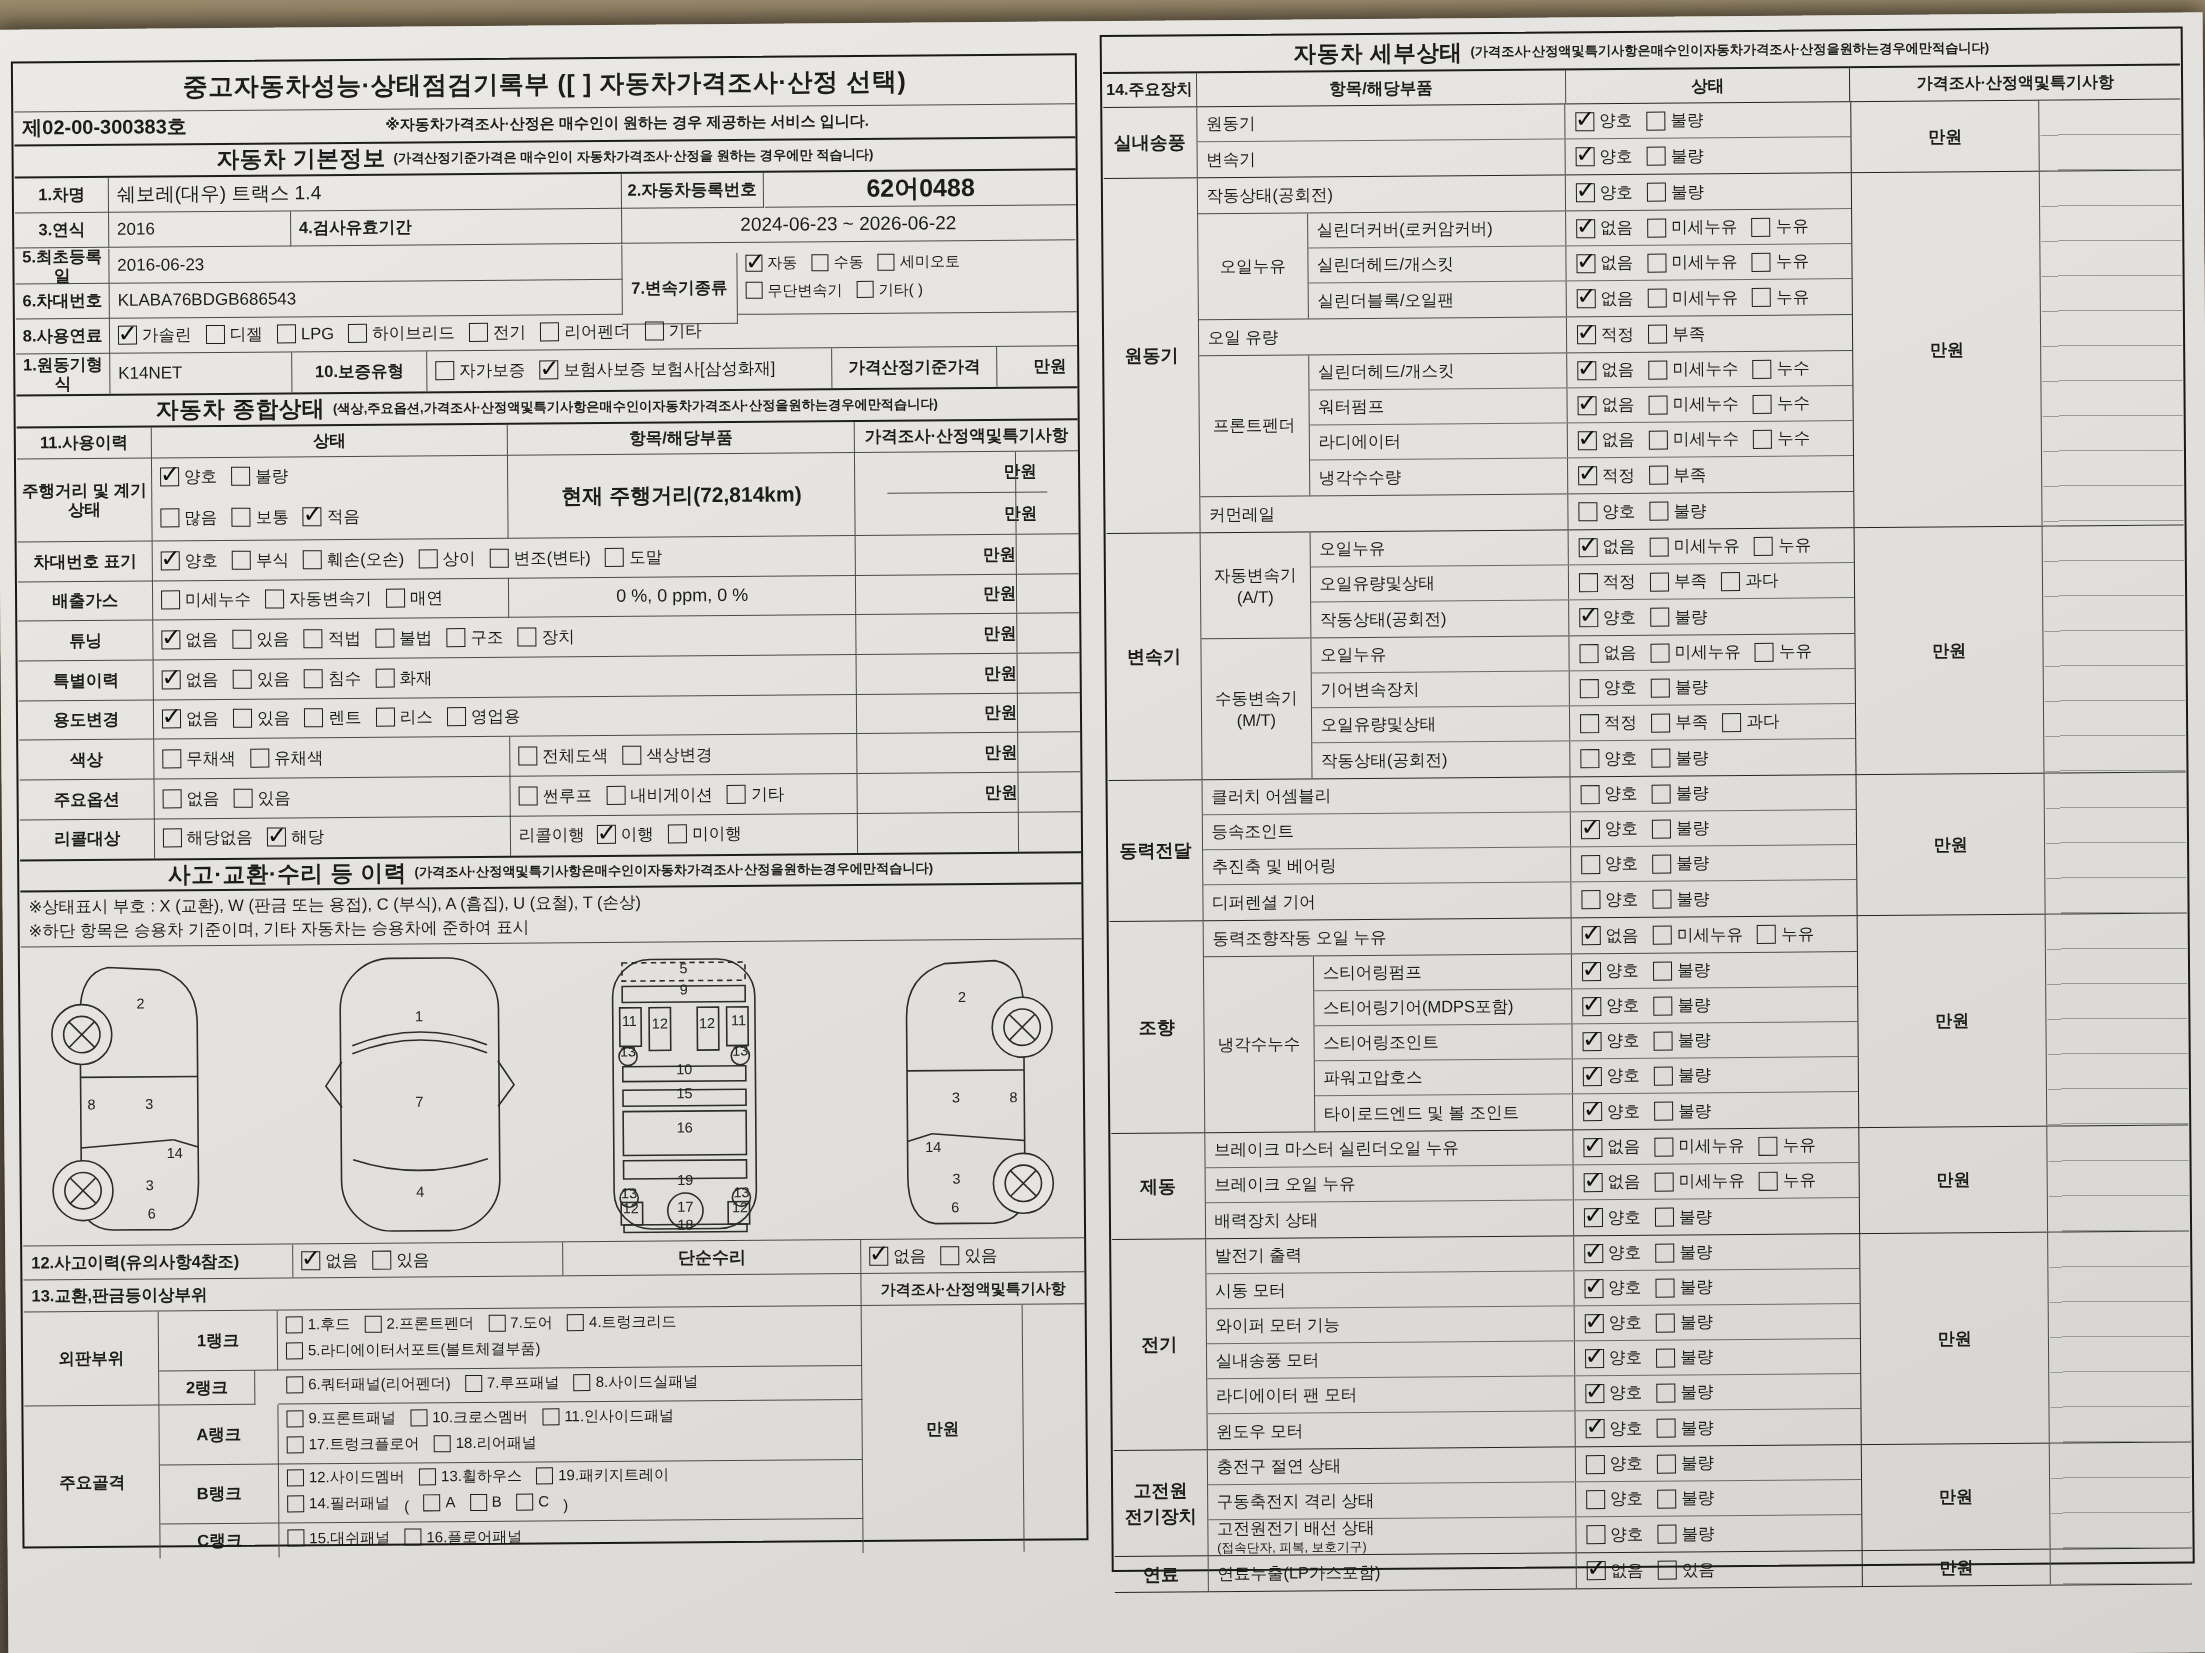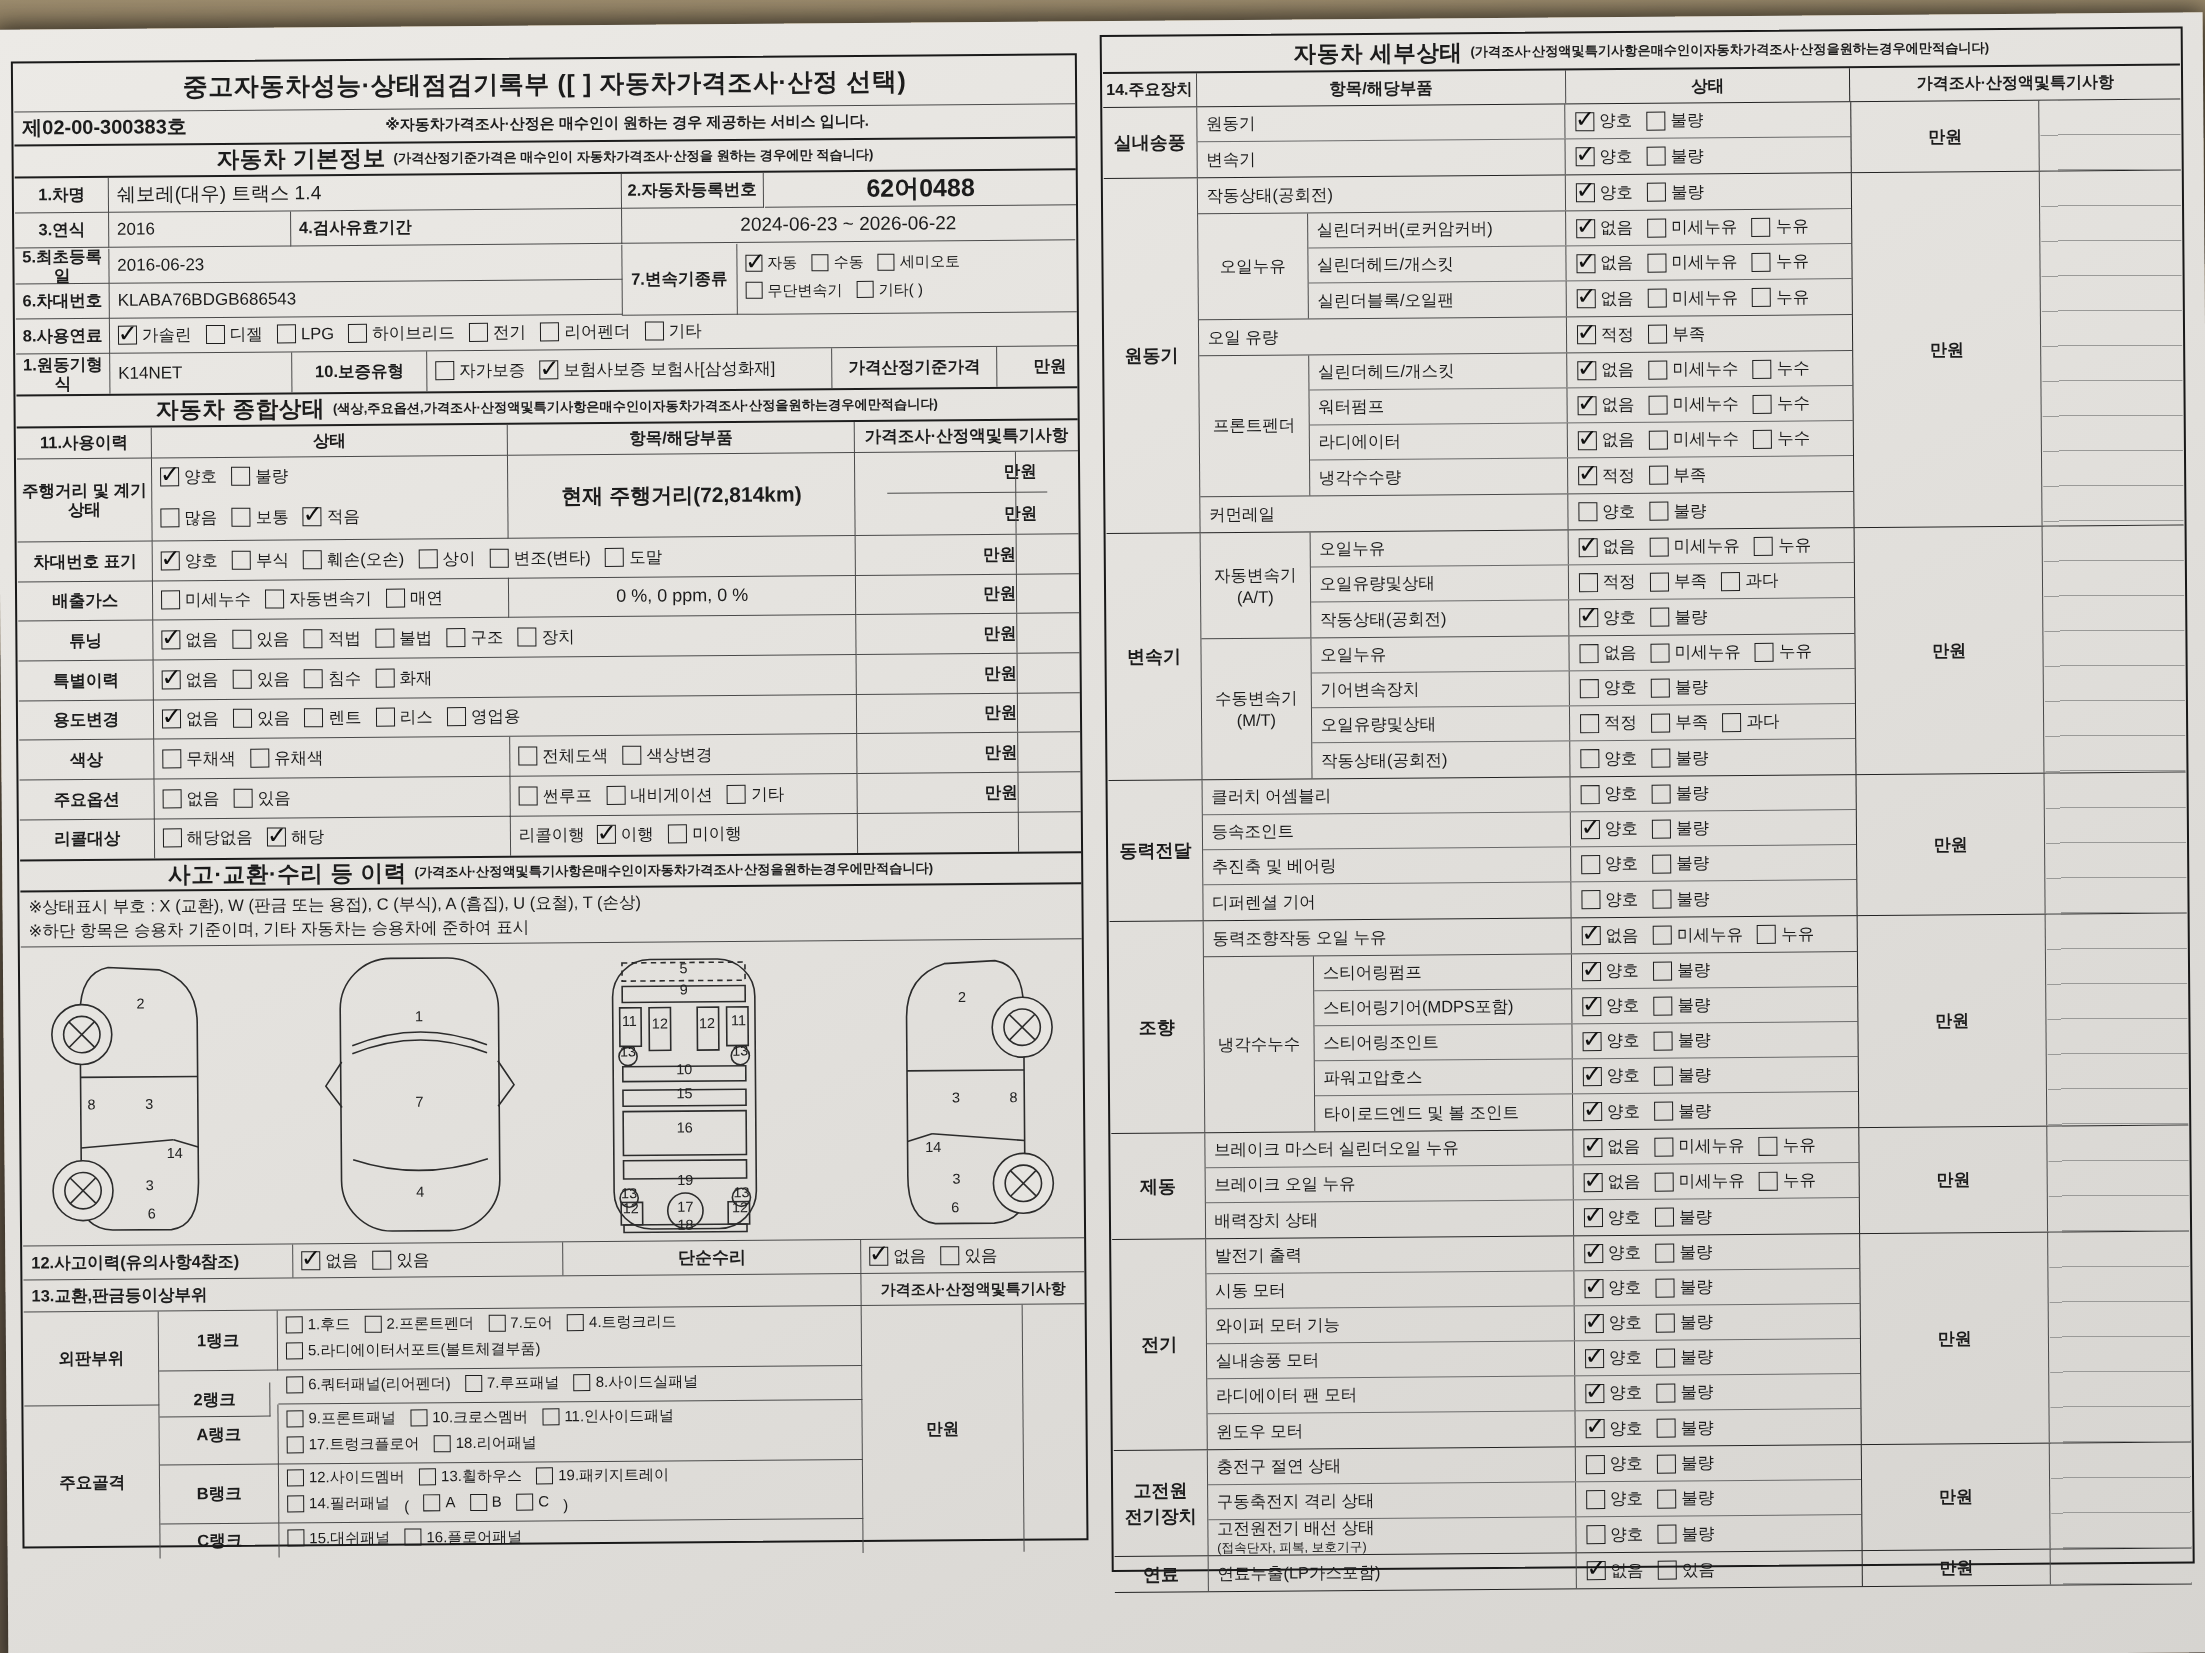--- a/index.html
+++ b/index.html
@@ -80,21 +80,21 @@
           <div class="cell lbl center" style="left: 606px; top: 0px; width: 143px; height: 35px;">2.자동차등록번호</div>
           <div class="cell noR center" style="left: 750px; top: 0px; width: 311px; height: 35px; font-size: 25px; font-weight: 700;">62어0488</div>
           <div class="cell lbl center" style="left: 0px; top: 35px; width: 94px; height: 35px;">3.연식</div>
           <div class="cell " style="left: 94px; top: 35px; width: 182px; height: 35px;">2016</div>
           <div class="cell lbl" style="left: 276px; top: 35px; width: 331px; height: 35px;">4.검사유효기간</div>
           <div class="cell noR center" style="left: 606px; top: 35px; width: 454px; height: 35px; font-size: 19px;">2024-06-23 ~ 2026-06-22</div>
           <div class="cell lbl center" style="left: 0px; top: 71px; width: 94px; height: 35px;">5.최초등록일</div>
           <div class="cell " style="left: 94px; top: 71px; width: 513px; height: 35px;">2016-06-23</div>
           <div class="cell lbl center" style="left: 0px; top: 106px; width: 94px; height: 35px;">6.차대번호</div>
           <div class="cell " style="left: 94px; top: 106px; width: 513px; height: 35px;">KLABA76BDGB686543</div>
-          <div class="cell lbl center" style="left: 606px; top: 71px; width: 116px; height: 71px;">7.변속기종류</div>
+          <div class="cell lbl center" style="left: 606px; top: 80px; width: 116px; height: 71px;">7.변속기종류</div>
           <div class="cell noR" style="left: 722px; top: 71px; width: 339px; height: 71px; flex-direction: column; align-items: flex-start; justify-content: center; gap: 5.5px;">
             <div><span class="ck small">
                 <span class="cb">
                   <span class="tick">✓</span>
                 </span>
                 <span class="cklbl">자동</span>
               </span><span class="ck small">
                 <span class="cb"></span>
                 <span class="cklbl">수동</span>
               </span><span class="ck small">
@@ -572,21 +572,21 @@
                 <span class="cklbl">7.도어</span>
               </span><span class="ck small">
                 <span class="cb"></span>
                 <span class="cklbl">4.트렁크리드</span>
               </span></div>
             <div><span class="ck small">
                 <span class="cb"></span>
                 <span class="cklbl">5.라디에이터서포트(볼트체결부품)</span>
               </span></div>
           </div>
-          <div class="cell lbl center" style="left: 135px; top: 72px; width: 111px; height: 34px;">2랭크</div>
+          <div class="cell lbl center" style="left: 135px; top: 60px; width: 96px; height: 34px;">2랭크</div>
           <div class="cell " style="left: 254px; top: 60px; width: 584px; height: 34px; flex-direction: column; align-items: flex-start; justify-content: center; gap: 4.4px;">
             <div><span class="ck small">
                 <span class="cb"></span>
                 <span class="cklbl">6.쿼터패널(리어펜더)</span>
               </span><span class="ck small">
                 <span class="cb"></span>
                 <span class="cklbl">7.루프패널</span>
               </span><span class="ck small">
                 <span class="cb"></span>
                 <span class="cklbl">8.사이드실패널</span>

